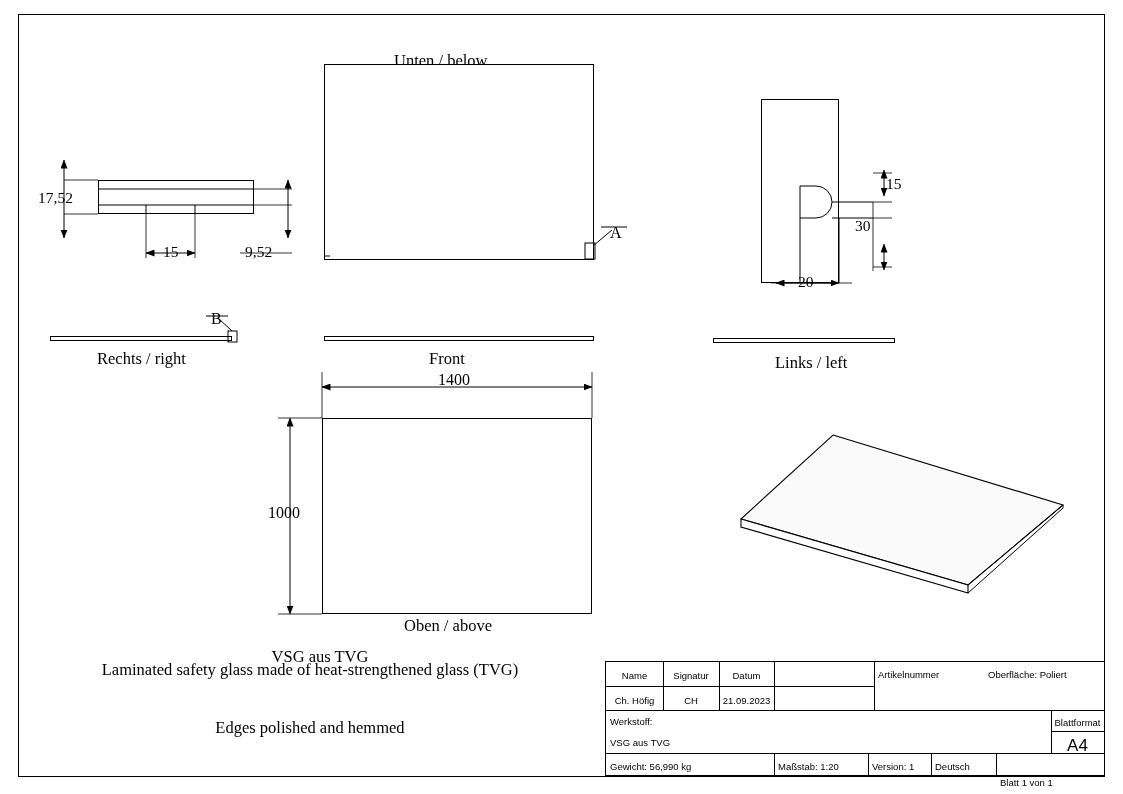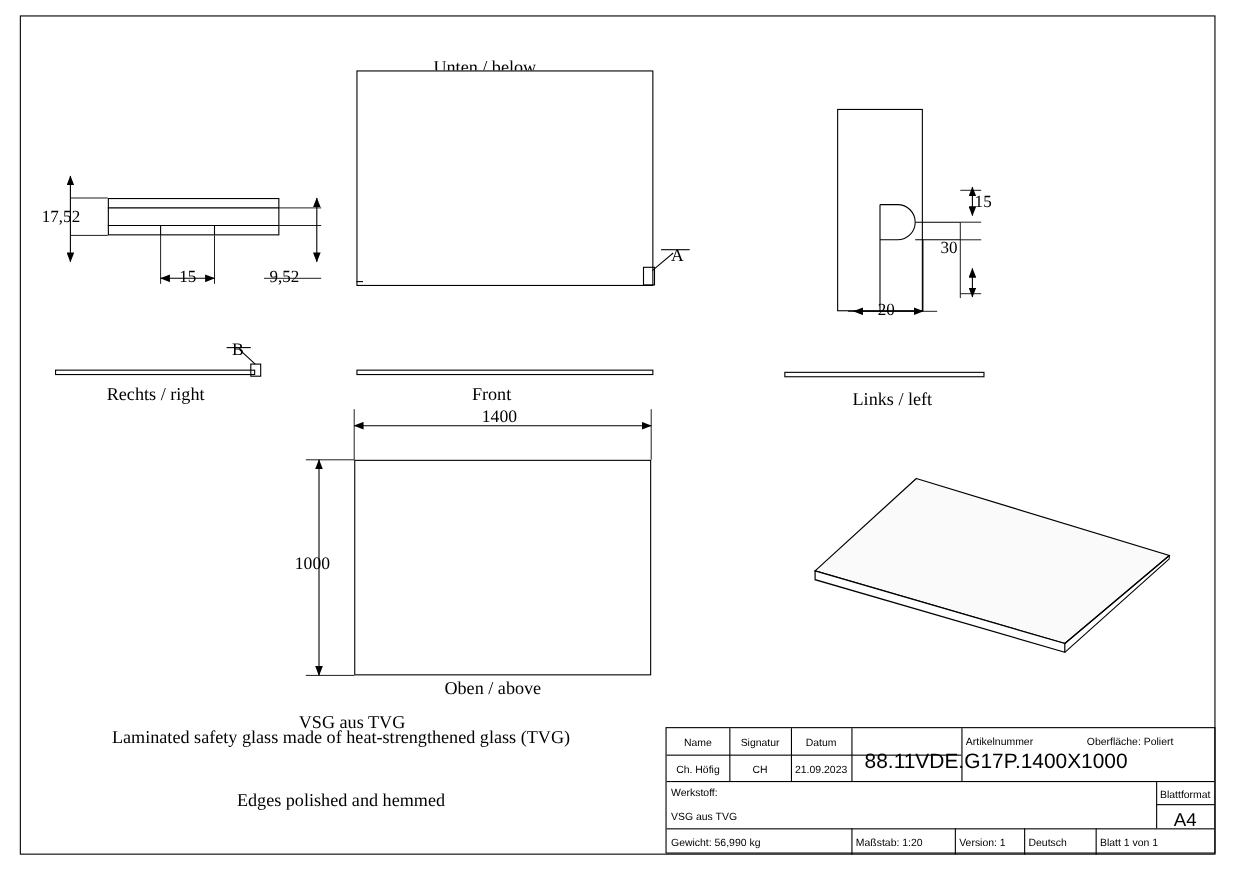--- a/index.html
+++ b/index.html
@@ -239,28 +239,27 @@
 
     <div class="tb-cell tb-center" style="left:0; top:6px; width:57px;">Name</div>
     <div class="tb-cell tb-center" style="left:57px; top:6px; width:56px;">Signatur</div>
     <div class="tb-cell tb-center" style="left:113px; top:6px; width:55px;">Datum</div>
     <div class="tb-cell" style="left:268px; top:5px;">Artikelnummer</div>
     <div class="tb-cell" style="left:378px; top:5px;">Oberfläche:  Poliert</div>
 
     <div class="tb-cell tb-center" style="left:0; top:31px; width:57px;">Ch. Höfig</div>
     <div class="tb-cell tb-center" style="left:57px; top:31px; width:56px;">CH</div>
     <div class="tb-cell tb-center" style="left:113px; top:31px; width:55px;">21.09.2023</div>
-    <div class="tb-cell artno" style="left:176px; top:18px;">88.11VDE.G17P.1400X1000</div>
 
     <div class="tb-cell" style="left:0; top:52px;">Werkstoff:</div>
     <div class="tb-cell" style="left:0; top:73px;">VSG aus TVG</div>
 
     <div class="tb-cell tb-center" style="left:445px; top:53px; width:53px;">Blattformat</div>
     <div class="tb-cell tb-center a4" style="left:445px; top:72px; width:53px;">A4</div>
 
     <div class="tb-cell" style="left:0; top:97px;">Gewicht: 56,990 kg</div>
     <div class="tb-cell" style="left:168px; top:97px;">Maßstab: 1:20</div>
     <div class="tb-cell" style="left:262px; top:97px;">Version: 1</div>
     <div class="tb-cell" style="left:325px; top:97px;">Deutsch</div>
-    <div class="tb-cell" style="left:390px; top:97px;">Blatt 1 von 1</div>
+    <div class="tb-cell" style="left:390px; top:113px;">Blatt 1 von 1</div>
   </div>
 
 </div>
 
 </body></html>

